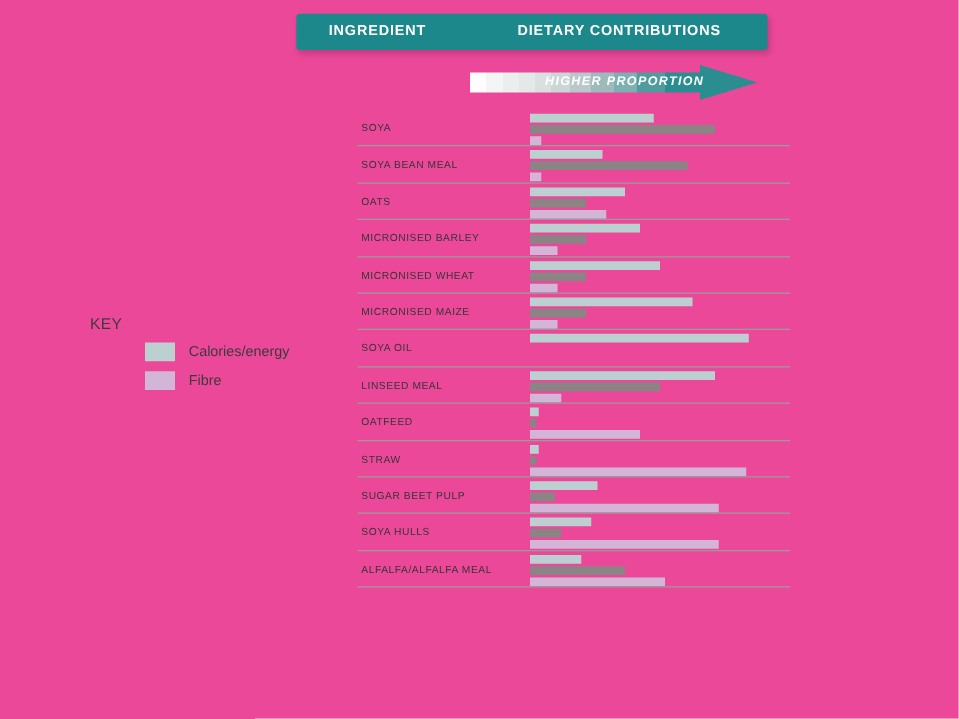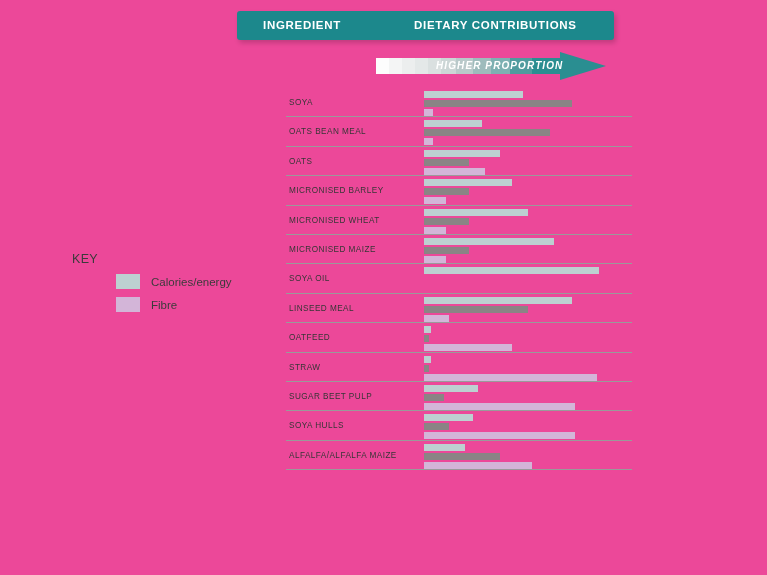--- a/index.html
+++ b/index.html
@@ -189,21 +189,21 @@
       <div class="row">
         <div class="row-label">SOYA</div>
         <div class="bars">
           <div class="bar" style="background: rgb(189, 208, 209); width: 99px;"></div>
           <div class="bar" style="background: rgb(138, 132, 133); width: 147.6px;"></div>
           <div class="bar" style="background: rgb(211, 181, 216); width: 9px;"></div>
         </div>
         <div class="row-sep"></div>
       </div>
       <div class="row">
-        <div class="row-label">OATS BEAN MEAL</div>
+        <div class="row-label">SOYA BEAN MEAL</div>
         <div class="bars">
           <div class="bar" style="background: rgb(189, 208, 209); width: 57.6px;"></div>
           <div class="bar" style="background: rgb(138, 132, 133); width: 126px;"></div>
           <div class="bar" style="background: rgb(211, 181, 216); width: 9px;"></div>
         </div>
         <div class="row-sep"></div>
       </div>
       <div class="row">
         <div class="row-label">OATS</div>
         <div class="bars">
@@ -288,21 +288,21 @@
       <div class="row">
         <div class="row-label">SOYA HULLS</div>
         <div class="bars">
           <div class="bar" style="background: rgb(189, 208, 209); width: 48.6px;"></div>
           <div class="bar" style="background: rgb(138, 132, 133); width: 25.2px;"></div>
           <div class="bar" style="background: rgb(211, 181, 216); width: 151.2px;"></div>
         </div>
         <div class="row-sep"></div>
       </div>
       <div class="row">
-        <div class="row-label">ALFALFA/ALFALFA MAIZE</div>
+        <div class="row-label">ALFALFA/ALFALFA MEAL</div>
         <div class="bars">
           <div class="bar" style="background: rgb(189, 208, 209); width: 41.4px;"></div>
           <div class="bar" style="background: rgb(138, 132, 133); width: 75.6px;"></div>
           <div class="bar" style="background: rgb(211, 181, 216); width: 108px;"></div>
         </div>
         <div class="row-sep"></div>
       </div>
     </div>
 
 </div>

